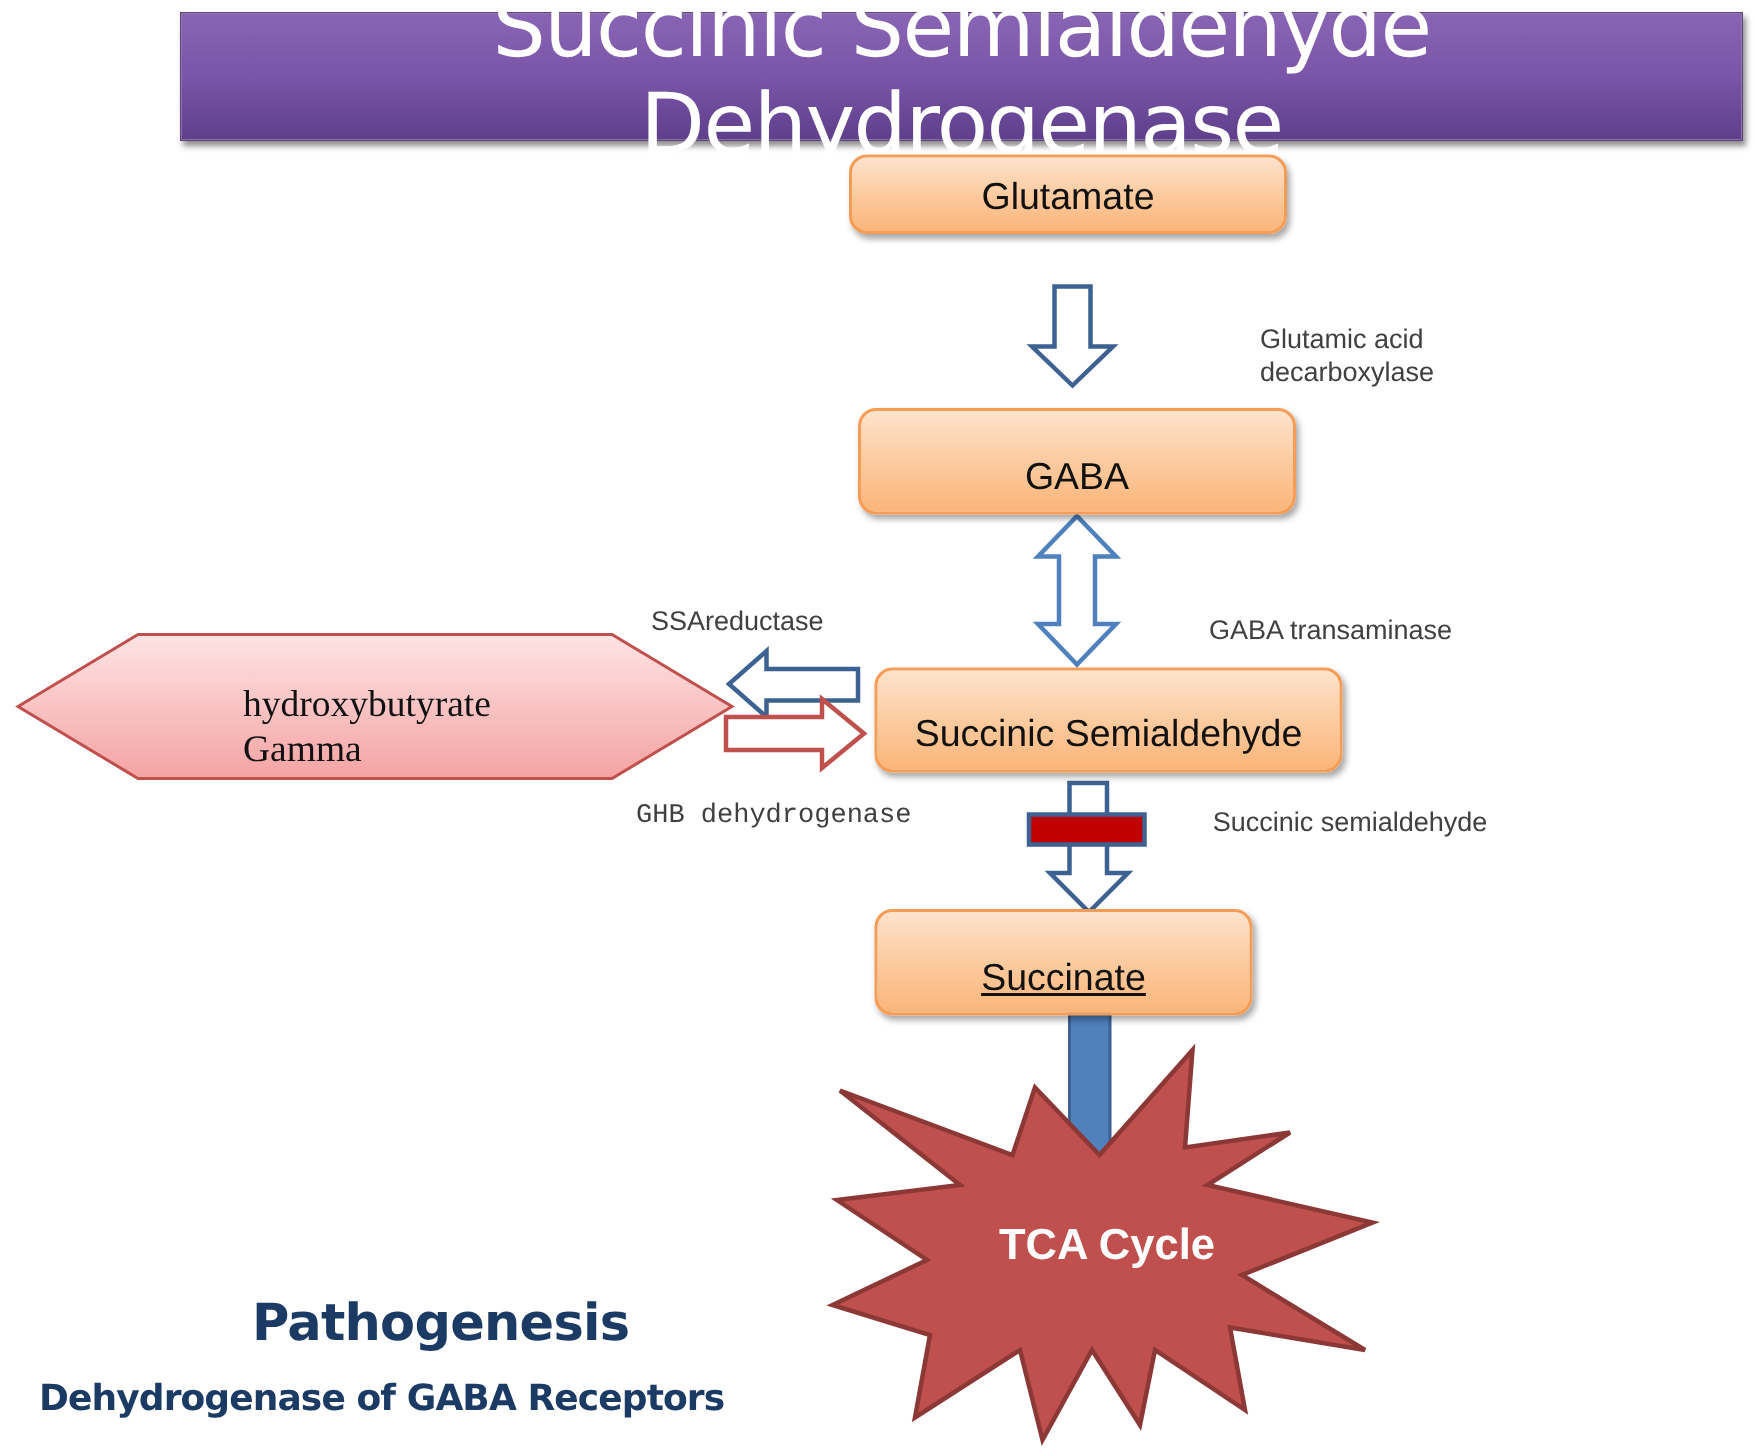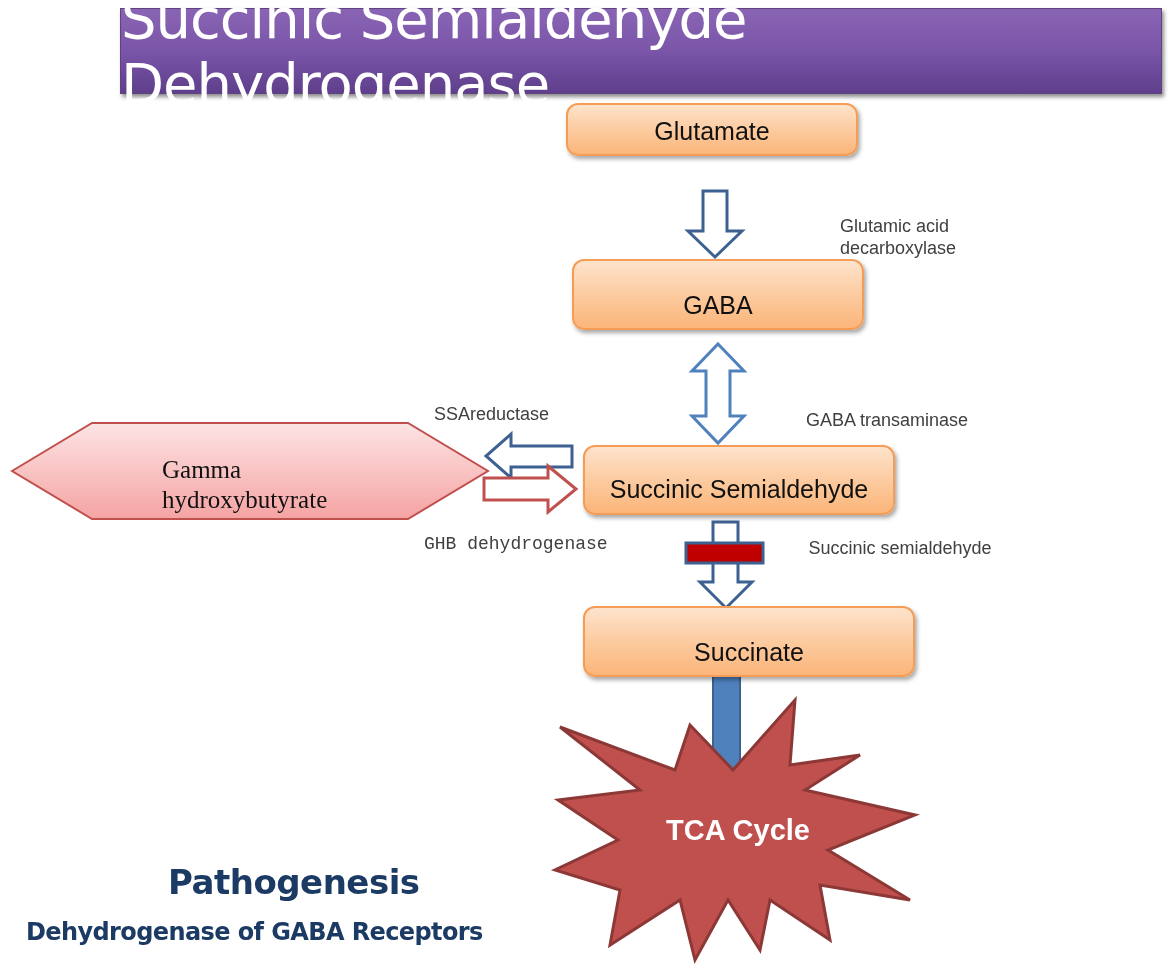--- a/index.html
+++ b/index.html
@@ -5,20 +5,21 @@
     html, body { margin: 0; padding: 0; background: #ffffff; }
     body { width: 1170px; height: 970px; position: relative; overflow: hidden; font-family: "Liberation Sans", sans-serif; }
     .title-bar {
       position: absolute; left: 120px; top: 8px; width: 1040px; height: 84px;
       background: linear-gradient(to bottom, #8a64b4 0%, #7a55a8 50%, #5f3f8c 100%);
       border: 1px solid #5e437f;
       box-shadow: 2px 3px 4px rgba(0,0,0,0.45);
       display: flex; align-items: center; justify-content: center;
       color: #ffffff; font-size: 56px; font-family: "DejaVu Sans", sans-serif;
       letter-spacing: -1px;
+      text-align: center;
     }
     .node {
       position: absolute; box-sizing: border-box;
       background: linear-gradient(to bottom, #fde3cc 0%, #fcc99c 55%, #fbb57a 100%);
       border: 2px solid #f59d56; border-radius: 12px;
       box-shadow: 2px 3px 4px rgba(0,0,0,0.35);
       display: flex; align-items: flex-end; justify-content: center;
       color: #111; font-size: 25px; padding-bottom: 8px;
     }
     .label { position: absolute; font-size: 18px; color: #404040; line-height: 22px; }
@@ -54,27 +55,27 @@
 
   <polygon points="713,522 738,522 738,582 752,582 726,608 700,582 713,582" fill="#ffffff" stroke="#3d6191" stroke-width="3"></polygon>
   <rect x="686" y="543" width="77" height="20" fill="#c00000" stroke="#3d6191" stroke-width="3"></rect>
 
   <rect x="713" y="676" width="27" height="100" fill="#4f81bd" stroke="#3d6191" stroke-width="2"></rect>
 
   <polygon points="733,770 795,700 790,765 860,755 805,790 915,815 828,850 910,900 820,885 830,940 770,900 760,950 728,900 695,960 680,900 610,945 620,890 555,870 618,840 558,800 640,790 560,727 675,770 690,725" fill="#c0504d" stroke="#8c3836" stroke-width="3" stroke-linejoin="miter"></polygon>
 </svg>
 
 <div class="node" style="left:566px; top:103px; width:292px; height:53px;">Glutamate</div>
-<div class="node" style="left:572px; top:259px; width:292px; height:71px;">GABA</div>
+<div class="node" style="left:572px; top:272px; width:292px; height:71px;">GABA</div>
 <div class="node" style="left:583px; top:445px; width:312px; height:70px; padding-bottom:9px;">Succinic Semialdehyde</div>
-<div class="node" style="left:583px; top:606px; width:332px; height:71px;">Succinate</div>
+<div class="node" style="left:583px; top:606px; width:252px; height:71px;text-decoration:underline;">Succinate</div>
 
 <div class="ghb-text">
+  <div>hydroxybutyrate</div>
   <div>Gamma</div>
-  <div>hydroxybutyrate</div>
 </div>
 
 <div class="tca-text">TCA Cycle</div>
 
 <div class="label" style="left:840px; top:215px;">
   <div>Glutamic acid</div>
   <div>decarboxylase</div>
 </div>
 <div class="label" style="left:806px; top:382px;margin-top:27px;">GABA transaminase</div>
 <div class="label" style="left:434px; top:403px;">SSAreductase</div>

